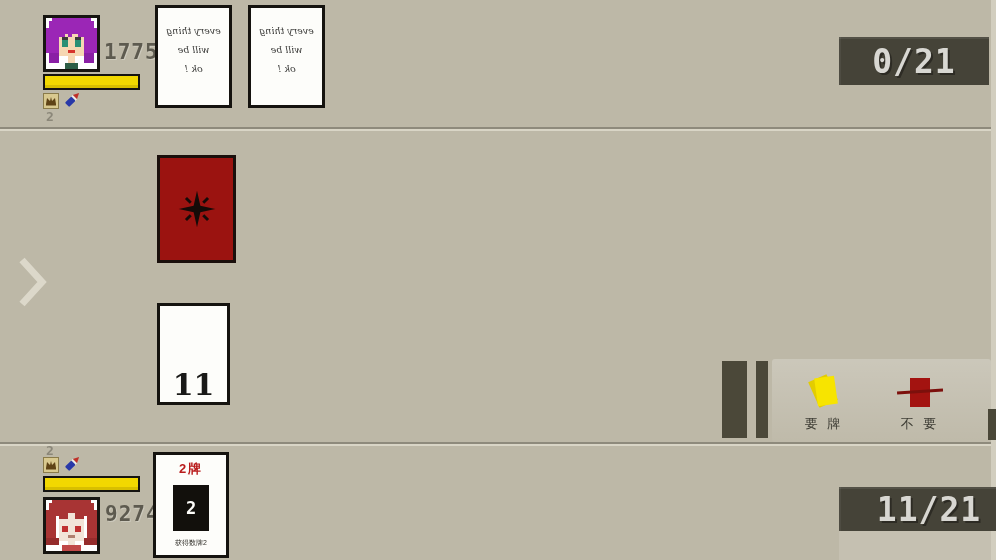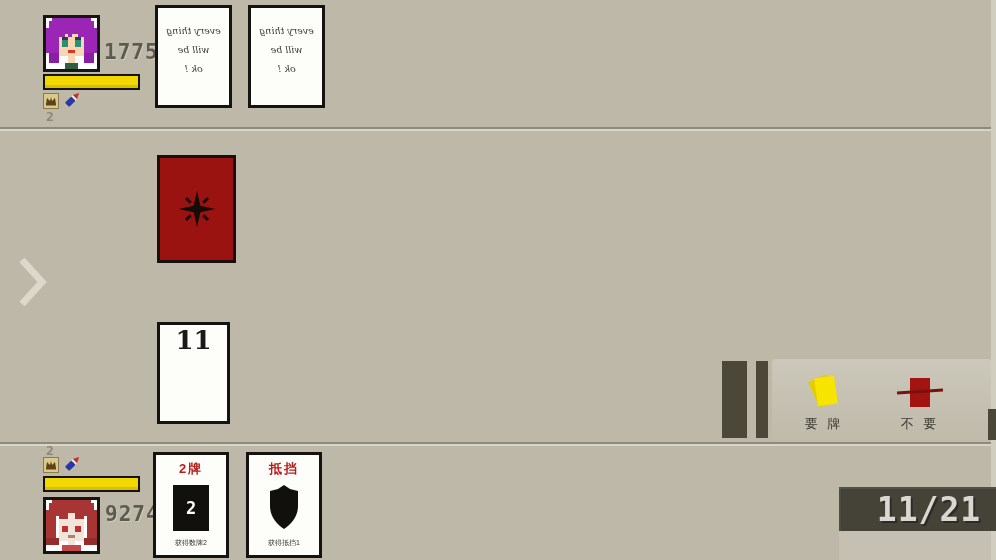--- a/index.html
+++ b/index.html
@@ -28,22 +28,22 @@
     box-shadow:inset 0 -3px 0 #d8bf00;}
   .counter{font-family:"DejaVu Sans Mono",monospace;font-weight:bold;font-size:13px;color:#8b8779;}
   
   .card{background:#fdfdfa;border:3px solid #15130f;box-sizing:border-box;}
   .mirror-card{width:77px;height:103px;}
   .mirror-text{width:100%;height:100%;transform:scaleX(-1);
     display:flex;flex-direction:column;align-items:center;padding-top:13px;box-sizing:border-box;
     font-family:"DejaVu Serif",serif;font-style:italic;font-size:9.5px;color:#3a3a38;line-height:19px;}
   .red-card{width:73px;height:102px;background:#9b1310;border:3px solid #1a0f0c;
     display:flex;align-items:center;justify-content:center;}
-  .num-card{width:73px;height:102px;display:flex;align-items:flex-start;justify-content:center;
-    font-family:"DejaVu Serif",serif;font-weight:bold;font-size:26px;color:#191917;margin-top:19px;}
+  .num-card{width:73px;height:102px;display:flex;align-items:flex-end;justify-content:center;
+    font-family:"DejaVu Serif",serif;font-weight:bold;font-size:30px;color:#191917;}
   .hand-card{width:76px;height:106px;display:flex;flex-direction:column;align-items:center;padding-top:5px;}
   .hand-title{font-weight:bold;font-size:13px;letter-spacing:2px;color:#b91c1c;}
   .hand-box{margin-top:7px;width:36px;height:46px;background:#12100c;
     display:flex;align-items:center;justify-content:center;
     color:#fdfdfa;font-family:"DejaVu Sans Mono",monospace;font-weight:bold;font-size:17px;}
   .hand-caption{margin-top:auto;margin-bottom:7px;font-size:7px;color:#32302a;letter-spacing:0;}
   .shield-slot{margin-top:5px;}
   
   .bar{background:#4b4839;}
   .action-panel{background:linear-gradient(180deg, rgba(255,255,255,.22), rgba(255,255,255,.03));border-radius:3px;}
@@ -112,20 +112,23 @@
     </div>
   </div>
   <div class="abs card mirror-card" style="left:248px;top:5px;">
     <div class="mirror-text">
       <span>every thing</span>
       <span>will be</span>
       <span>ok !</span>
     </div>
   </div>
 
+  <div class="abs score-badge" style="left:839px;top:37px;">
+    <span>0/21</span>
+  </div>
 
   <div class="abs" style="left:12px;top:252px;width:40px;height:60px;">
     <svg viewBox="0 0 40 60" width="40" height="60">
       <polyline points="10,8 30,30 10,52" fill="none" stroke="#dcd8ca" stroke-width="7"></polyline>
     </svg>
   </div>
 
   <div class="abs red-card" style="left:157px;top:155px;">
     <svg viewBox="0 0 100 100" width="48" height="48">
       <path d="M50,12 L57,43 L88,50 L57,57 L50,88 L43,57 L12,50 L43,43 Z" fill="#150b08"></path>
@@ -201,26 +204,19 @@
   <div class="abs hp-number" style="left:105px;top:502px;">9274</div>
 
   <div class="abs card hand-card" style="left:153px;top:452px;">
     <div class="hand-title">2牌</div>
     <div class="hand-box">
       <span>2</span>
     </div>
     <div class="hand-caption">获得数牌2</div>
   </div>
 
-  <div class="abs card hand-card" style="left:246px;top:452px;">
-    <div class="hand-title">抵挡</div>
-    <svg class="shield-slot" viewBox="0 0 40 48" width="40" height="48">
-      <path d="M20,2 L26,6 L34,8 L34,23 C34,34 27,41 20,46 C13,41 6,34 6,23 L6,8 L14,6 Z" fill="#12100c"></path>
-    </svg>
-    <div class="hand-caption">获得抵挡1</div>
-  </div>
 
   <div class="abs score-badge" style="left:839px;top:487px;width:180px;height:44px;">
     <span>11/21</span>
   </div>
   <div class="abs under-badge-light" style="left:839px;top:531px;width:152px;height:29px;"></div>
 
 </div>
 
 </body></html>

